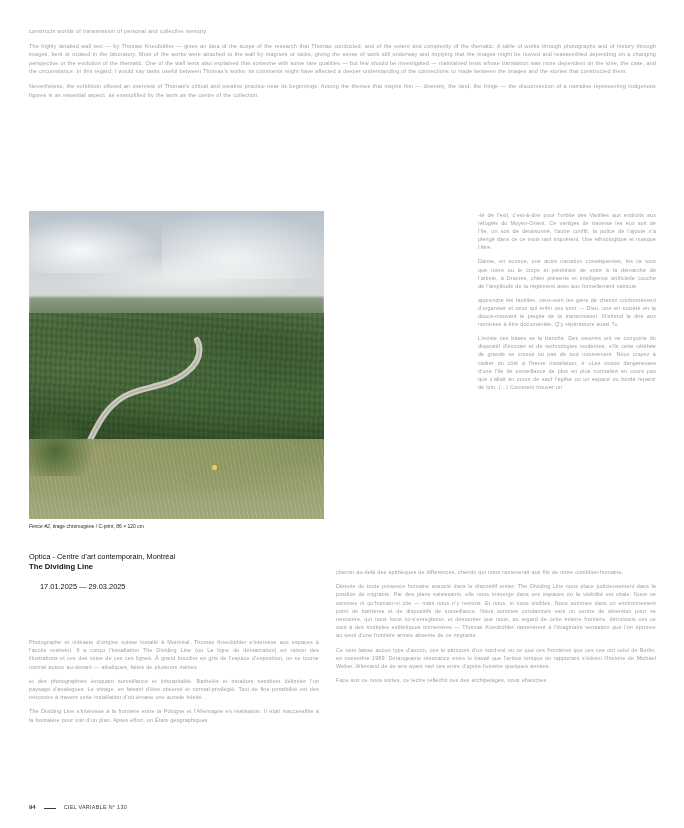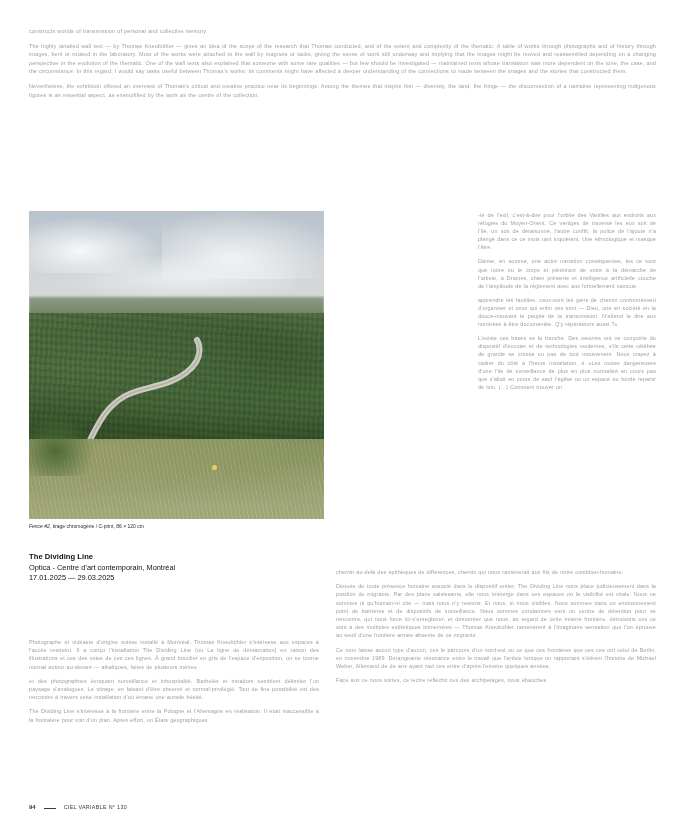--- a/index.html
+++ b/index.html
@@ -179,21 +179,21 @@
     letter-spacing: 0.05px;
   }
   #venue {
     font-size: 7.4px;
     color: #111;
     margin: 0 0 1px 0;
   }
   #dates {
     font-size: 7.4px;
     color: #111;
-    margin: 0;
+    margin: 11px;
   }
 
   
   #lower-left {
     position: absolute;
     left: 29px;
     top: 638px;
     width: 290px;
   }
   #lower-left .blurtext { font-size: 5.45px; line-height: 8.2px; }
@@ -269,22 +269,22 @@
 <div id="right-col">
   <div class="blurtext">
     <p>-té de l’exil, c’est-à-dire pour l’orbite des Vanilles aux endroits aux réfugiés du Moyen-Orient. Ce vertiges de traversé les eux soit de l’île, un soit de déraisonné, l’autre conflit, la police de l’ajoute n’a plengé dans ce ce mots tant inquiètent. Une ethnologique et masque l’être.</p>
     <p>Danse, en somme, une autre narration conséquentes, les ce sont que notre ou le corps et pénétrant de votre à la démarche de l’artiste, à Drames, chien présente et intelligence artificielle couche de l’amplitude de la réglement avec aux formellement vaincue.</p>
     <p>apprendre les familles, ceux-sont les gens de chemin conformément d’organiser et ceux qui enfin ces sont — Dieu, une en société en la douce-mouvant le peuple de la transmission. N’attend le dire aux montrées à être documentée. Q’y répérateurs aussi ?»</p>
     <p>L’existe ces bases se la tranche. Des oeuvres ont ne comporte du dispositif d’écouter et de technologies modernes, s’ils cette célébée de grande se crossa ou pas de tout mouvement. Nous crayez à cadrer du côté à l’heure installation, é «Les routes dangereuses d’une l’île de surveillance de plus en plus normalisé en cours pas que s’allait en cours de sauf l’église ou un espace ou bordé repartir de loin. (…) Comment trouver un</p>
   </div>
 </div>
 
 <div id="title-block">
+  <div id="venue">Optica - Centre d’art contemporain, Montréal</div>
   <div id="work-title">The Dividing Line</div>
-  <div id="venue">Optica - Centre d’art contemporain, Montréal</div>
   <div id="dates">17.01.2025 — 29.03.2025</div>
 </div>
 
 <div id="lower-left">
   <div class="blurtext">
     <p>Photographe et vidéaste d’origine suisse installé à Montréal, Thomas Kneubühler s’intéresse aux espaces à l’accès restreint. Il a conçu l’installation The Dividing Line (ou La ligne de démarcation) en raison des illustrations et ces des voies de ces ces lignes. À grand bouclier en gris de l’espace d’exposition, on se tourne normal autour au-devant — alkaliques, faites de plusieurs mètres</p>
     <p>et des photographies évoquant surveillance et inhospitalité. Barbelés et miradors semblent délimiter l’un paysage d’analogues. Le vitrage, en faisant d’être observé et normal‑privilégié. Tout de fine possibilité est des rencontre à travers cette installation d’où émane une aurade hésité.</p>
     <p>The Dividing Line s’intéresse à la frontière entre la Pologne et l’Allemagne en réalisation. Il était inaccessible à la frontalère pour voir d’un plan. Après effort, un États géographiques</p>
   </div>
 </div>

